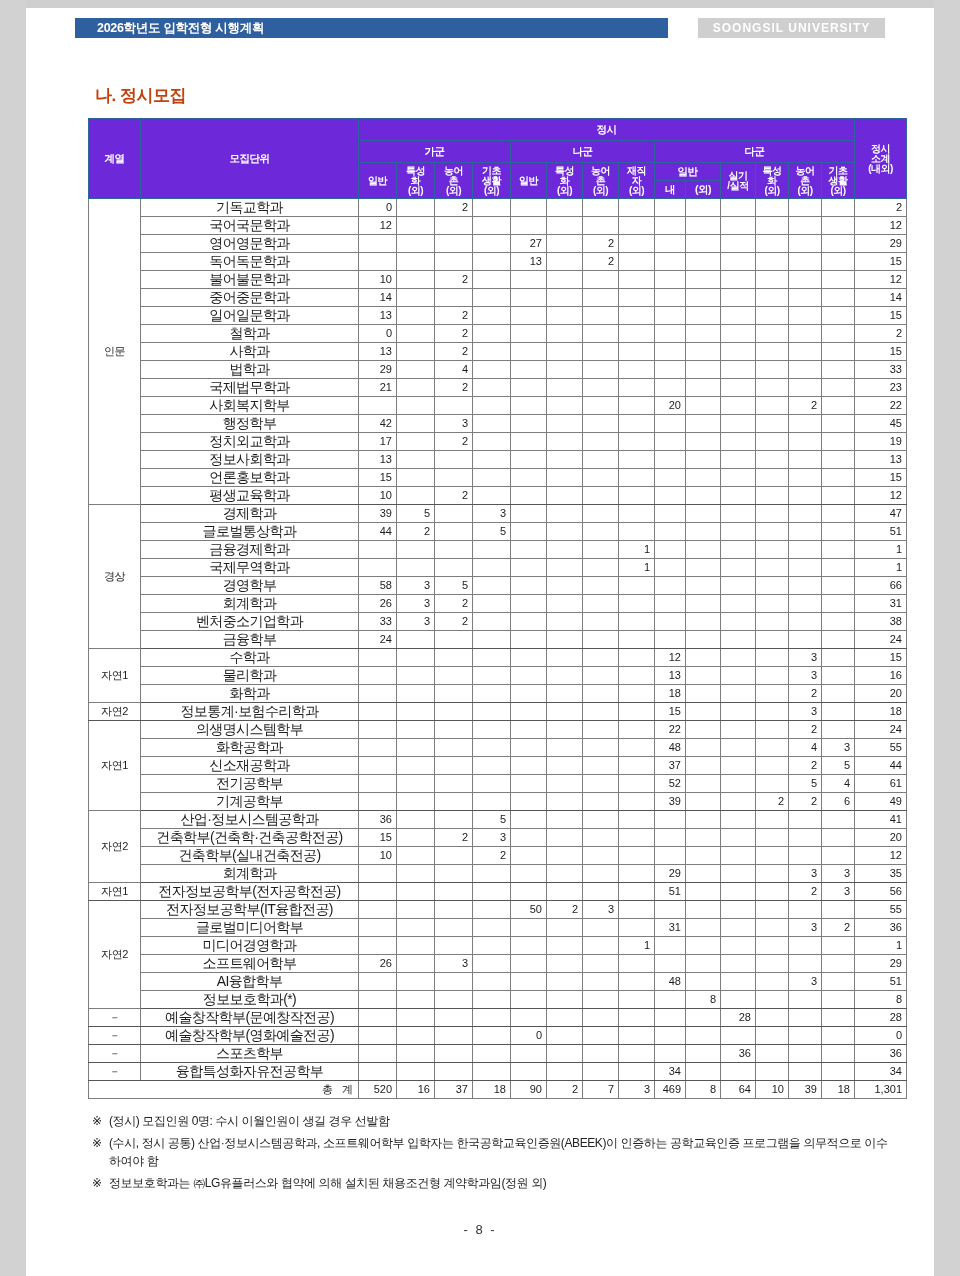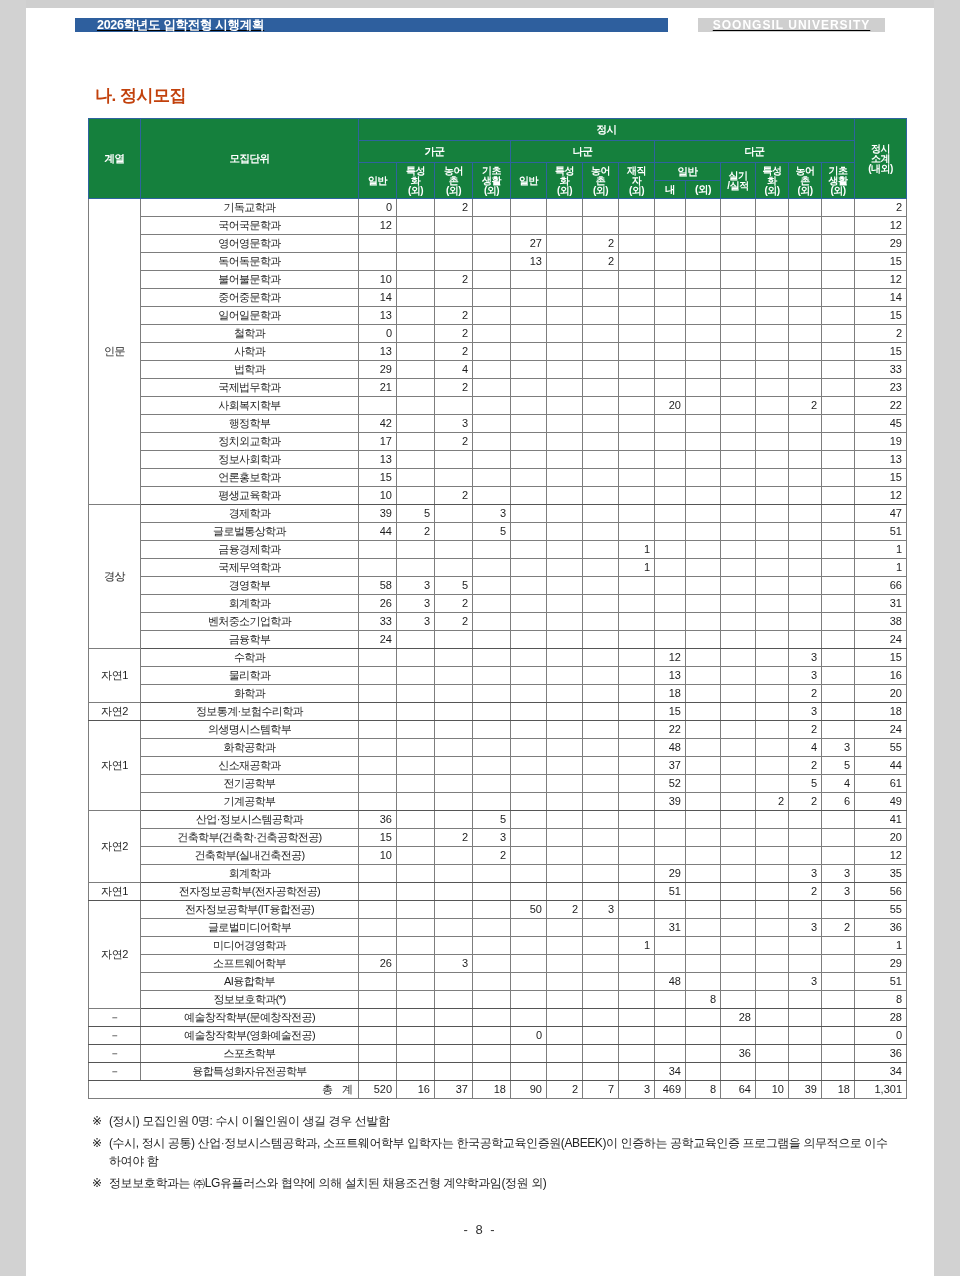--- a/index.html
+++ b/index.html
@@ -24,23 +24,22 @@
   .page-edge-right { right: 0; }
   .page-edge-top {
     position: absolute; left: 0; right: 0; top: 0; height: 8px;
     background: #cfcfcf;
   }
 
   
   .runhead {
     position: absolute;
     left: 75px; top: 18px;
-    width: 810px; height: 14px;
+    width: 810px; height: 20px;
     display: flex;
-    text-decoration: underline;
   }
   .runhead-left {
     flex: 0 0 593px;
     background: #2e5f9e;
     color: #ffffff;
     font-size: 12.5px;
     font-weight: bold;
     display: flex; align-items: center;
     padding-left: 22px;
     letter-spacing: -0.3px;
@@ -81,38 +80,38 @@
   }
   table.adm th, table.adm td {
     border: 1px solid #7d7d7d;
     padding: 0;
     text-align: center;
     vertical-align: middle;
     height: 18px;
     line-height: 1.05;
   }
   table.adm thead th {
-    background: #15803d;
+    background: #6d28d9;
     color: #ffffff;
     font-weight: bold;
     font-size: 10.5px;
     border-color: #2e639e;
     letter-spacing: -0.5px;
   }
   table.adm thead th.tall { height: 22px; }
   table.adm thead th.stack {
     font-size: 10px;
     line-height: 1.0;
     padding: 1px 0;
   }
   .stack span { display: block; }
 
   tbody td.unit {
     text-align: center;
-    font-size: 11px;
+    font-size: 14px;
     letter-spacing: -0.6px;
     padding: 0 2px;
     white-space: nowrap;
   }
   tbody td.series {
     font-size: 11px;
     letter-spacing: -0.4px;
     margin-left: 47px;
   }
   tbody td.num {

